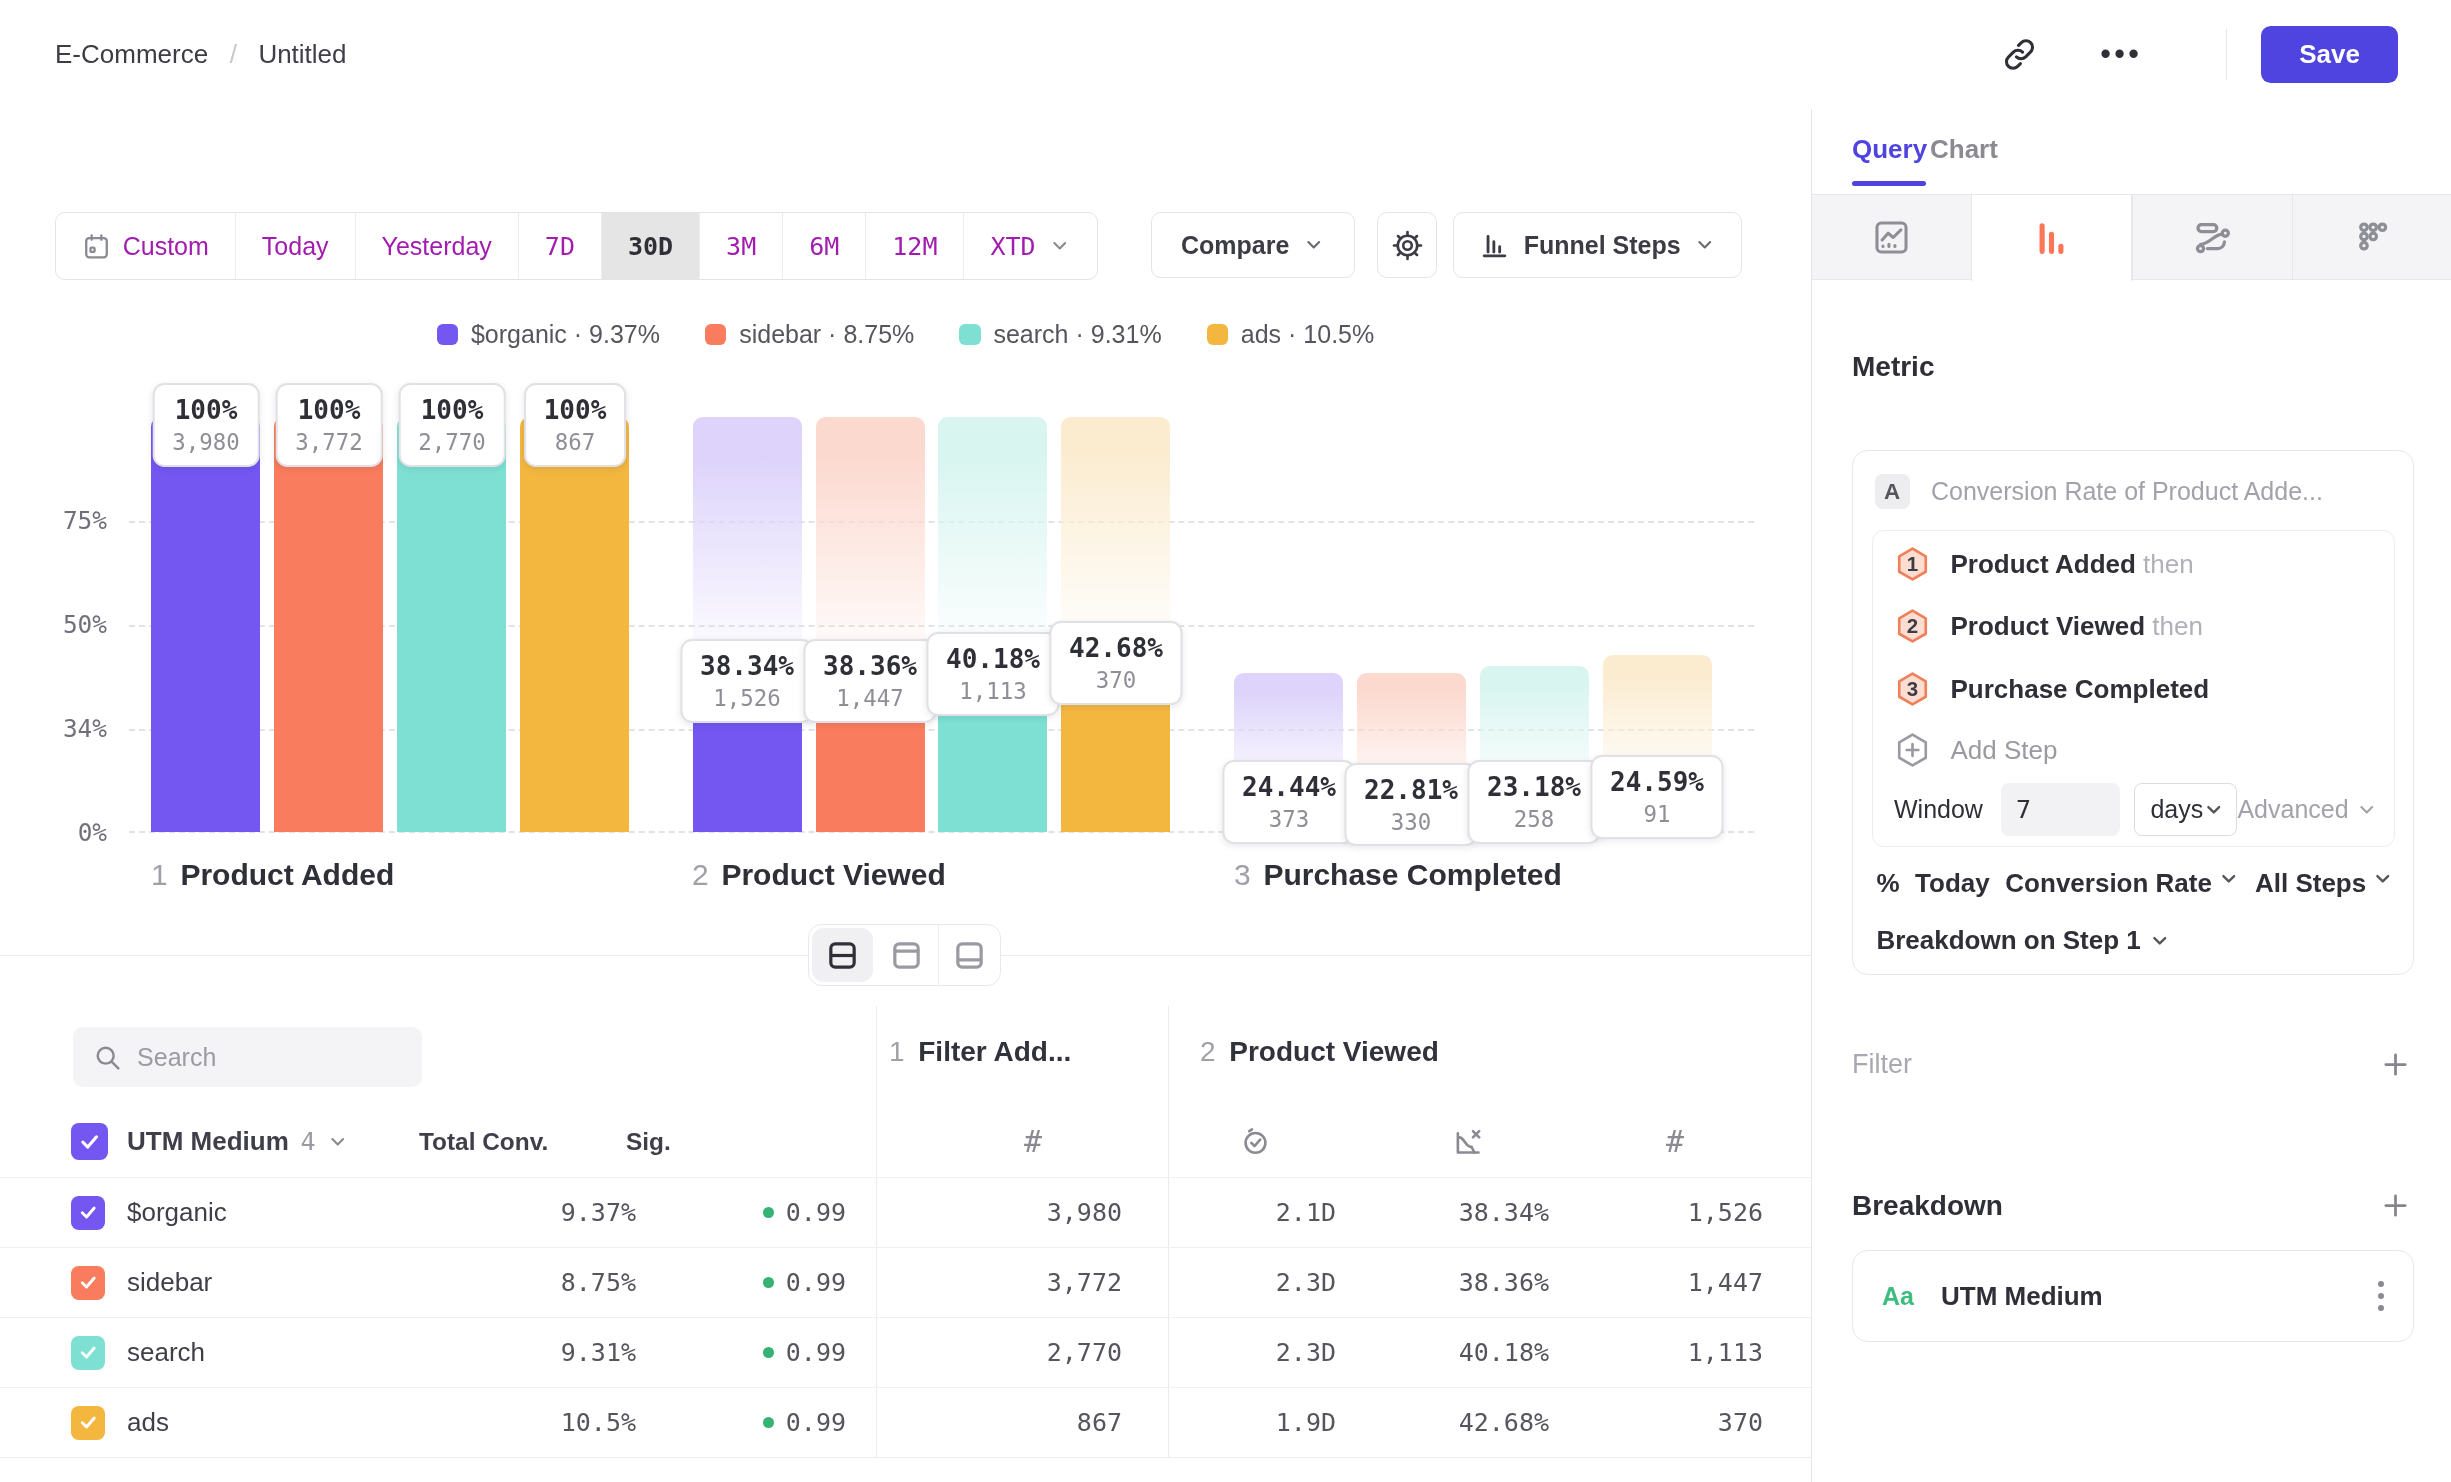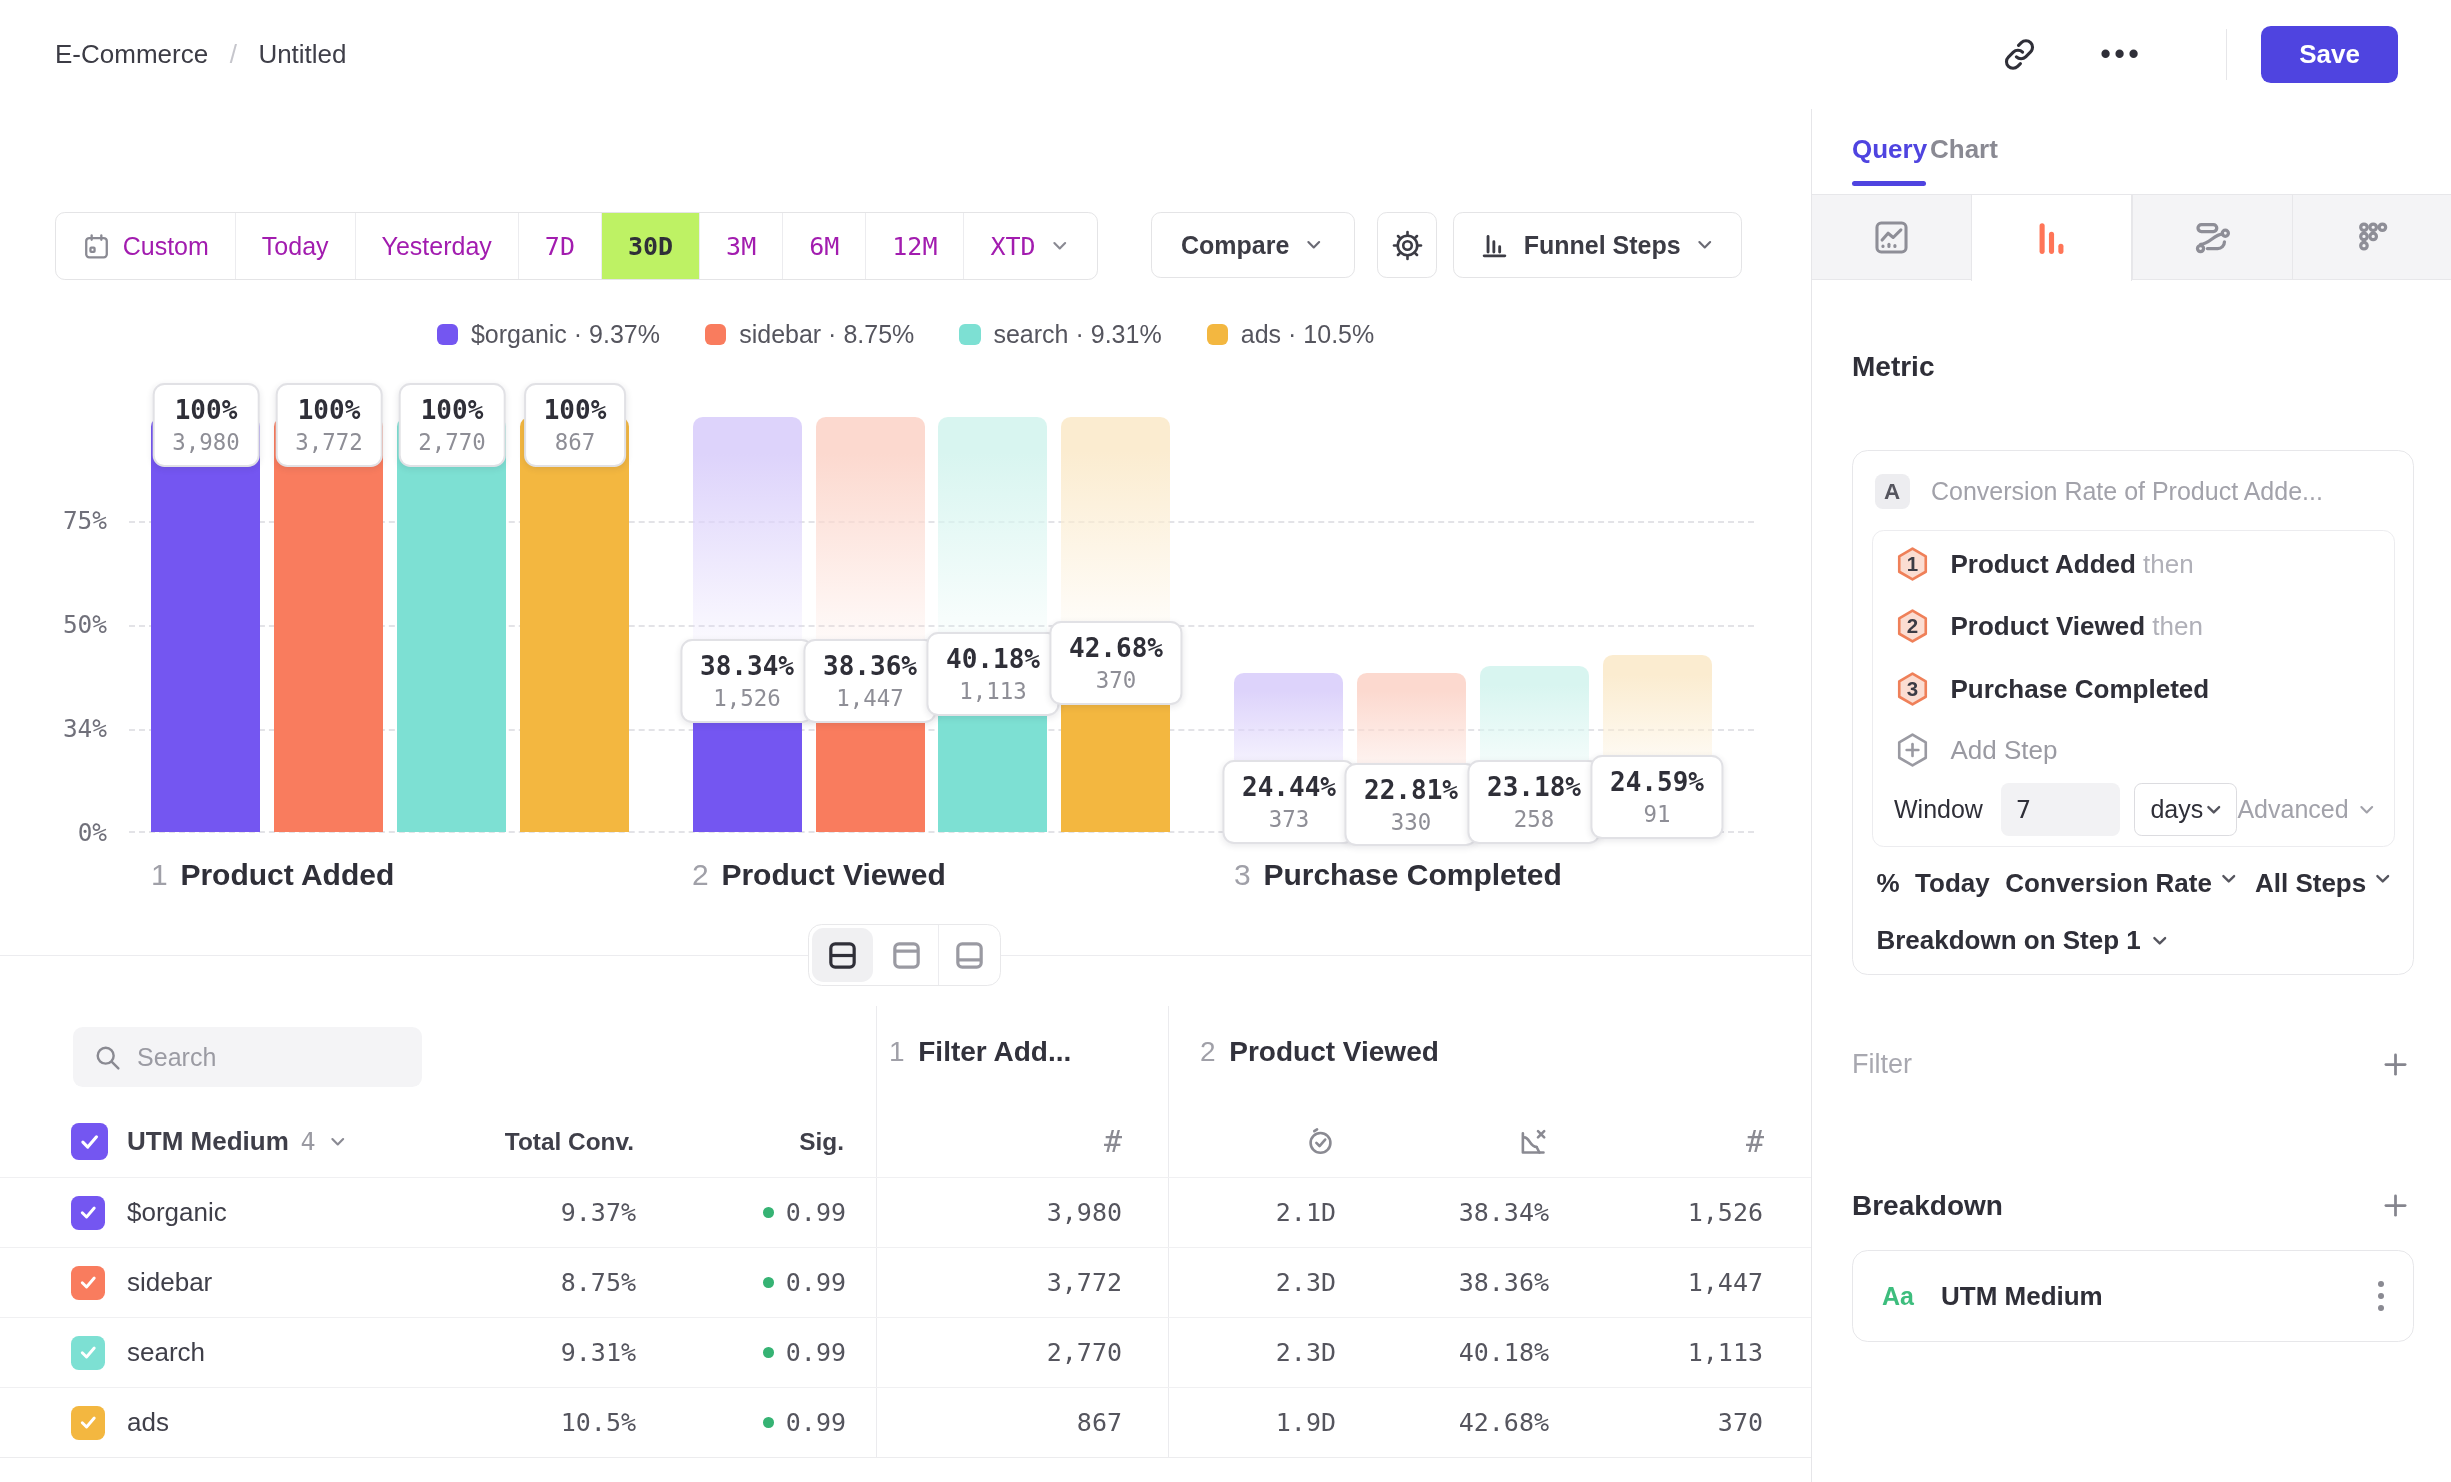--- a/index.html
+++ b/index.html
@@ -20,21 +20,21 @@
   .ellipsis{font-size:29px;letter-spacing:3.9px;color:#2f2f38;font-weight:700;}
 
   
   .left-pane{position:absolute;left:0;top:109px;width:1811px;height:1373px;background:#fff;}
 
   .segmented{position:absolute;left:55px;top:103px;height:66px;display:flex;align-items:stretch;
              border:1px solid #e4e4e6;border-radius:9.8px;background:#fff;overflow:hidden;}
   .seg{display:flex;align-items:center;gap:11.7px;padding:0 26px;font-size:25px;color:#a21caf;font-weight:500;
        border-right:1px solid #ececef;cursor:pointer;white-space:nowrap;}
   .seg:last-child{border-right:none;}
-  .seg.selected{background:#bef264;color:#2f2f38;font-weight:700;}
+  .seg.selected{background:#e5e5e5;color:#2f2f38;font-weight:700;}
   .seg .chev{margin-left:2px;}
   .chev{width:21.5px;height:21.5px;color:#8a8a93;flex:0 0 auto;}
   .btn{position:absolute;top:103px;height:66px;border:1px solid #e4e4e6;border-radius:9.8px;background:#fff;
        display:flex;align-items:center;gap:13.7px;font-size:25px;color:#3c3c45;font-weight:600;cursor:pointer;box-sizing:border-box;}
 
   .legend{position:absolute;left:0;top:211px;width:1811px;display:flex;justify-content:center;gap:45px;}
   .legend-item{display:flex;align-items:center;gap:12.7px;font-size:25px;color:#55555e;font-weight:500;}
   .legend-swatch{width:21.5px;height:21.5px;border-radius:5.9px;}
 
   .y-tick{position:absolute;left:29px;width:78px;text-align:right;font-size:24.4px;color:#70707a;}
@@ -59,21 +59,21 @@
   .vt-cell.selected + .vt-cell{border-left:none;}
 
   
   .search-box{position:absolute;left:73px;top:918px;width:349px;height:60px;background:#f4f4f6;border-radius:9.8px;
               display:flex;align-items:center;gap:15.6px;padding:0 19.5px;box-sizing:border-box;color:#9b9ba3;font-size:25px;}
   .col-line{position:absolute;top:897px;width:1px;height:451px;background:#ebebee;}
   .group-header{position:absolute;top:927px;display:flex;align-items:baseline;gap:13.7px;font-size:28px;white-space:nowrap;}
   .group-header .num{color:#a0a0a8;}
   .group-header .lbl{color:#32323c;font-weight:700;}
   .sub-cell{position:absolute;top:1012px;height:41px;display:flex;align-items:center;}
-  .right-box{justify-content:flex-end;text-align:right;}
+  .right-box{text-align:right;}
   .hdr-label{font-size:24.4px;font-weight:700;color:#3f3f49;}
   .checkbox{border-radius:7.8px;display:flex;align-items:center;justify-content:center;cursor:pointer;}
   .t-rows{position:absolute;left:0;top:1068px;width:1811px;border-top:1px solid #f0f0f2;}
   .t-row{position:relative;height:69px;border-bottom:1px solid #f0f0f2;}
   .t-row:last-child{border-bottom:1px solid #ececee;}
   .cell{position:absolute;top:0;height:69px;line-height:69px;font-size:25px;color:#55555e;}
   .cell.num{text-align:right;}
   .name-cell{color:#3f3f49;font-size:26px;}
   .sig-cell{display:flex;align-items:center;justify-content:flex-end;gap:11.7px;}
   .sig-dot{width:10.7px;height:10.7px;border-radius:50%;}

